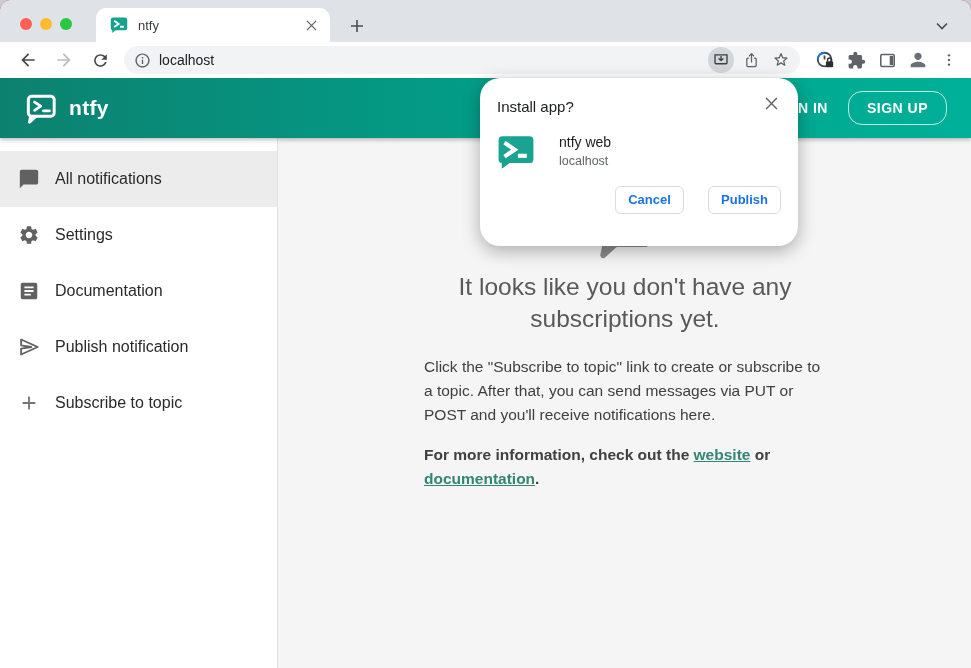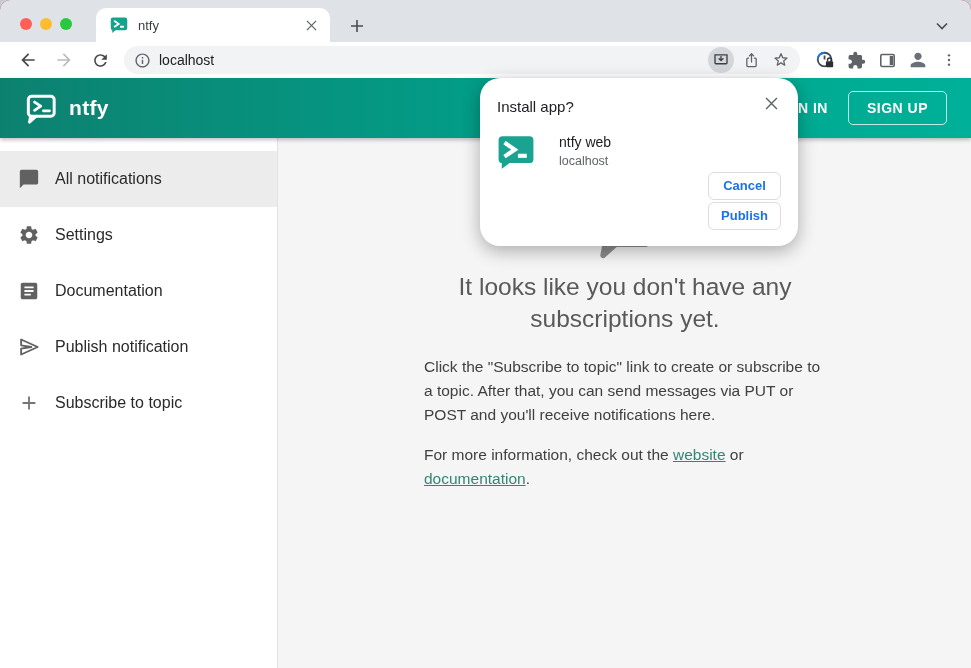--- a/index.html
+++ b/index.html
@@ -42,52 +42,52 @@
   .app { position:relative; height:590px; background:#f5f5f5; }
   .app-header { position:absolute; top:0; left:0; right:0; height:60px;
     background:linear-gradient(90deg,#0d8170 0%,#00a38c 60%,#00b098 100%);
     display:flex; align-items:center; padding:0 24px; box-shadow:0 2px 4px rgba(0,0,0,.25); z-index:5; }
   .brand-logo { width:34px; height:31px; }
   .brand-name { color:#ffffff; font-size:21px; font-weight:bold; margin-left:11px; letter-spacing:.3px; }
   .header-spacer { flex:1; }
   .signin-btn { color:#ffffff; font-size:14px; font-weight:bold; letter-spacing:.5px;
     padding:8px 10px; cursor:pointer; }
   .signup-btn { color:#ffffff; font-size:14px; font-weight:bold; letter-spacing:.5px;
-    border:1px solid rgba(255,255,255,.75); border-radius:5px; padding:8px 18px;
+    border:1px solid rgba(255,255,255,.75); border-radius:14px; padding:8px 18px;
     margin-left:10px; cursor:pointer; }
 
   .sidebar { position:absolute; top:60px; left:0; bottom:0; width:278px; background:#ffffff;
     border-right:1px solid #e2e2e2; padding-top:13px; z-index:2; }
   .side-item { height:56px; display:flex; align-items:center; padding:0 16px 0 18px; cursor:pointer; }
   .side-item.selected { background:#ececec; }
   .side-item svg { width:22px; height:22px; flex:0 0 auto; }
   .side-label { margin-left:15px; font-size:16px; color:#2a2a2a; }
 
   .main { position:absolute; top:60px; left:279px; right:0; bottom:0; background:#f5f5f5; overflow:hidden; }
   .empty { width:420px; margin:8px auto; padding-top:54px; }
   .empty-logo { display:block; margin:0 auto; width:66px; height:59px; }
   .empty-heading { margin-top:12px; font-size:24.5px; line-height:32px; color:#595959;
     text-align:center; }
   .empty-p { width:402px; margin:20px auto 0; font-size:15.5px; line-height:24px; color:#404040; }
-  .empty-p2 { margin-top:16px; }
+  .empty-p2 { margin-top:16px;font-weight:bold; }
   .empty-p a { color:#338574; text-decoration:underline; cursor:pointer; }
 
   
   .dialog { position:absolute; left:480px; top:78px; width:318px; height:168px; background:#ffffff;
     border-radius:20px; box-shadow:0 5px 18px rgba(0,0,0,.3); z-index:50; padding:15px 17px; }
   .dlg-title-row { display:flex; align-items:flex-start; }
   .dlg-title { font-size:15px; color:#202124; padding-top:5px; }
   .dlg-close { margin-left:auto; width:20px; height:20px; display:flex; align-items:center;
     justify-content:center; cursor:pointer; }
   .dlg-app-row { display:flex; margin-top:18px; }
   .dlg-app-icon { width:38px; height:38px; flex:0 0 auto; }
   .dlg-app-text { margin-left:24px; padding-top:1px; }
   .dlg-app-name { font-size:14px; color:#202124; }
   .dlg-app-origin { font-size:12.5px; color:#5f6368; margin-top:4px; }
-  .dlg-btn-row { position:absolute; right:17px; bottom:16px; display:flex; gap:2px;flex-direction:column; }
+  .dlg-btn-row { position:absolute; right:17px; bottom:32px; display:flex; gap:24px; }
   .dlg-btn { min-width:69px; height:28px; border:1px solid #dadce0; border-radius:6px;
     background:#ffffff; color:#1a73e8; font-size:13px; font-weight:bold; text-align:center;
     line-height:26px; cursor:pointer; padding:0 12px;
     font-family:"Liberation Sans","DejaVu Sans",sans-serif; }
 
   .ic { display:block; }
 </style>
 </head>
 <body>
 

